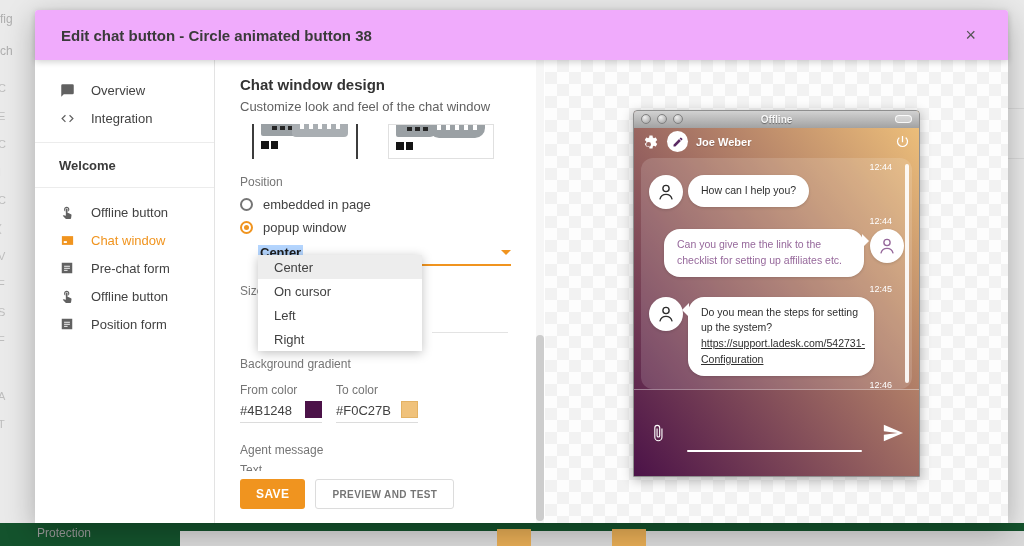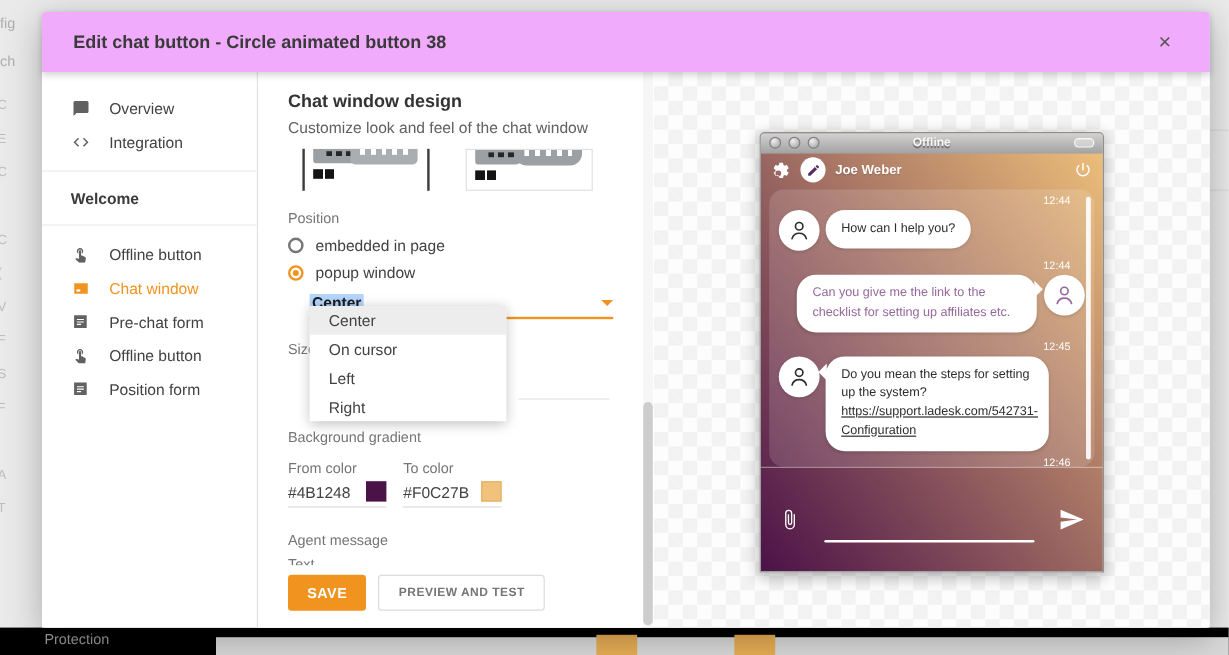--- a/index.html
+++ b/index.html
@@ -2,21 +2,21 @@
 <html><head>
 <meta charset="utf-8">
 <style>
   * { margin:0; padding:0; box-sizing:border-box; }
   html,body { width:1024px; height:546px; overflow:hidden; font-family:"Liberation Sans", sans-serif; background:#eaeaea; position:relative; }
 
   
   .bg-frag { position:absolute; color:#bdbdbd; font-size:11px; left:-2px; }
   .bg-frag.big { color:#aeaeae; font-size:12px; left:0; }
   .bg-line { position:absolute; right:0; width:17px; border-top:1px solid #dadada; }
-  .bg-bottom { position:absolute; left:0; right:0; bottom:0; height:23px; background:#000000; }
+  .bg-bottom { position:absolute; left:0; right:0; bottom:0; height:23px; background:#14532d; }
   .bg-bottom-bar { position:absolute; left:180px; right:0; top:8px; bottom:0; background:#d9d9d9; }
   .bg-protection { position:absolute; left:37px; top:3px; font-size:12px; color:#9a9a9a; }
   .bg-sq { position:absolute; top:6px; width:34px; height:17px; background:#e7ad55; }
 
   
   .modal { position:absolute; left:35px; top:10px; width:973px; height:513px; background:#fff; border-radius:3px; box-shadow:0 8px 30px rgba(0,0,0,0.28); }
   .modal-header { position:relative; height:50px; display:flex; align-items:center; padding:0 26px; box-shadow:0 2px 6px rgba(0,0,0,0.18); z-index:30; background:#f0abfc; border-radius:3px 3px 0 0; }
   .modal-title { font-size:15px; font-weight:bold; color:#3a3a3a; }
   .modal-close { margin-left:auto; font-size:18px; color:#555; cursor:pointer; line-height:1; padding:4px 6px; }
   .modal-body { display:flex; height:463px; }

